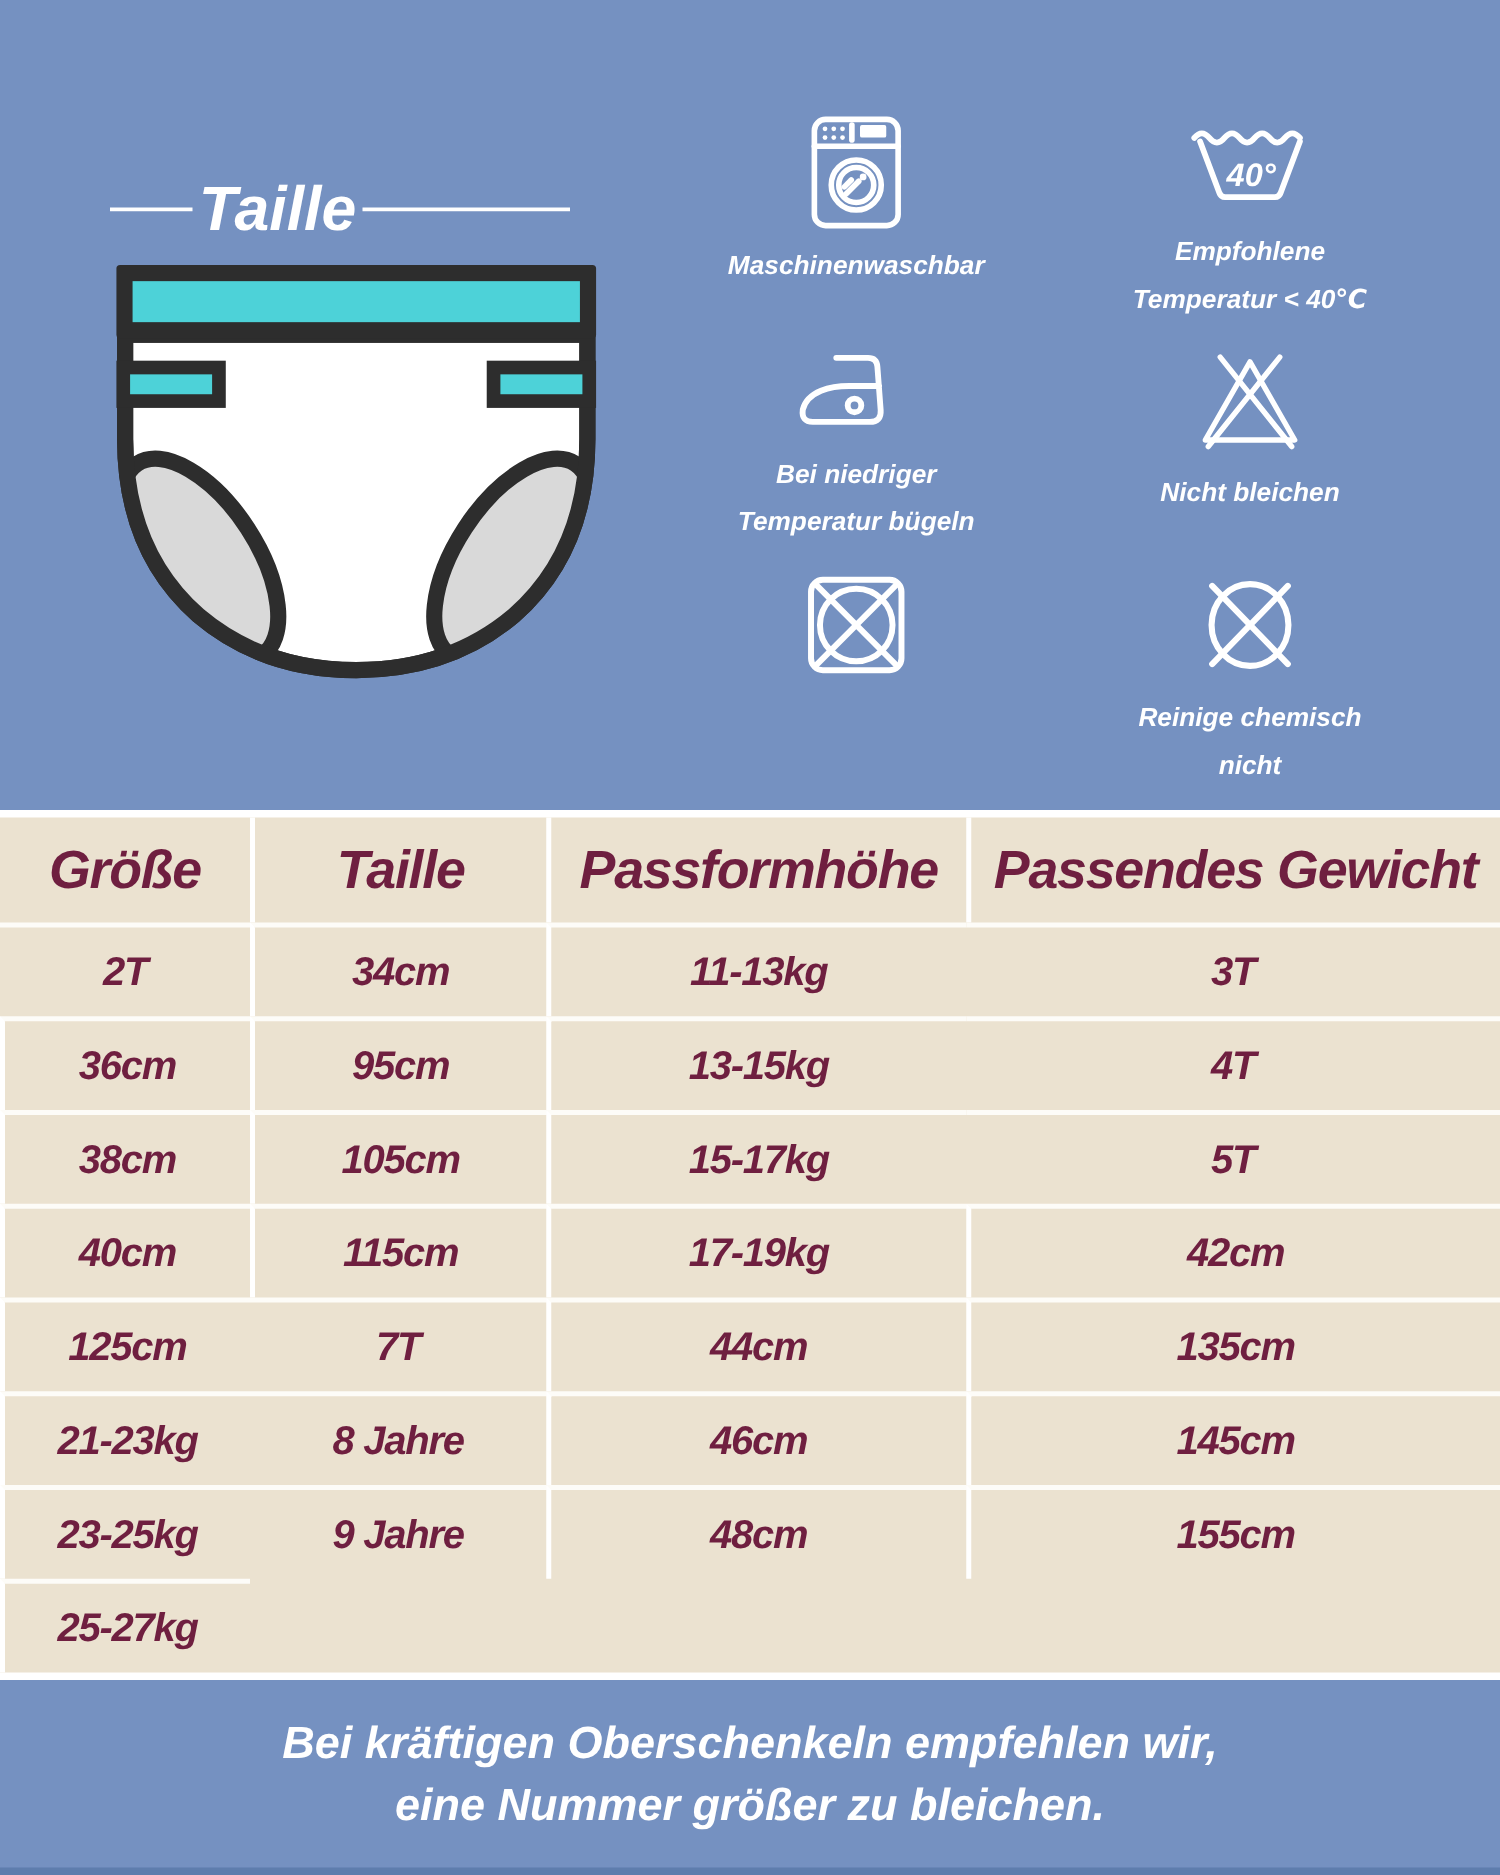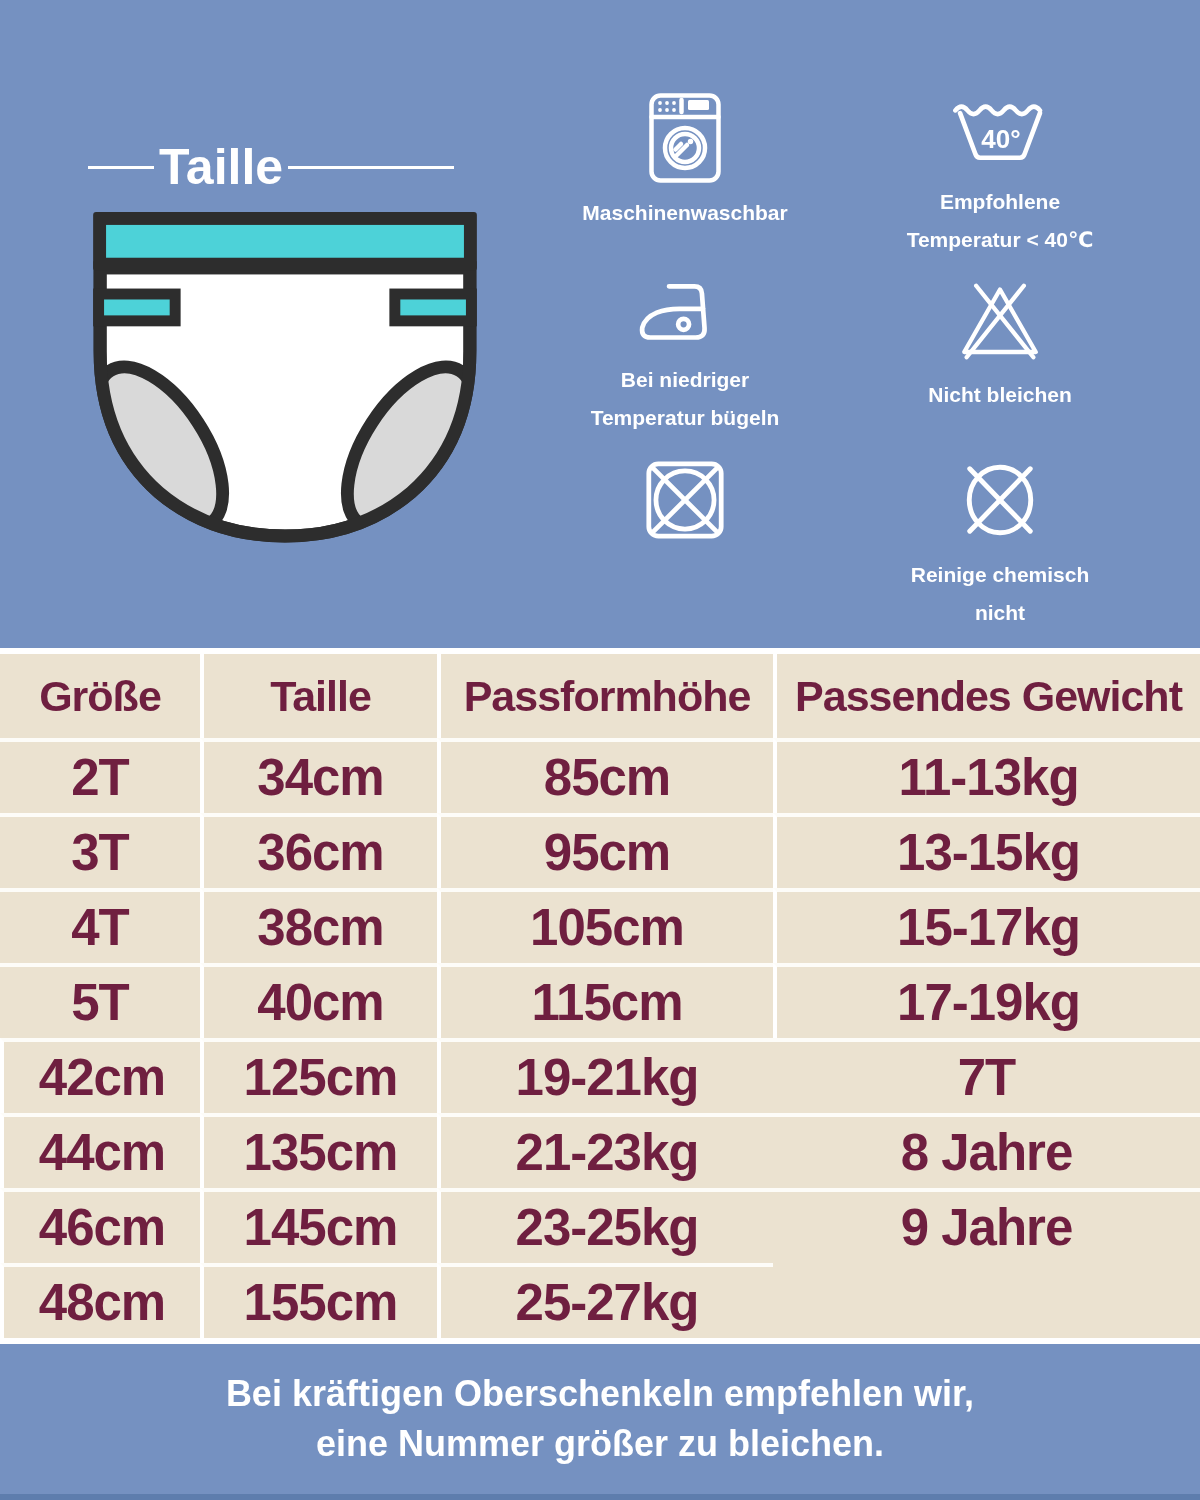--- a/index.html
+++ b/index.html
@@ -11,20 +11,21 @@
     --ink:#2d2d2d;
   }
   *{margin:0;padding:0;box-sizing:border-box;}
   html,body{background:#ffffff;}
   .page{
     position:relative;
     width:1200px;height:1500px;
     overflow:hidden;
     font-family:"Liberation Sans","DejaVu Sans",sans-serif;
     background:#ffffff;
+    font-style:italic;
   }
   
   .hero{
     position:absolute;left:0;top:0;width:1200px;height:648px;
     background:var(--blue);
   }
   .taille-row{
     position:absolute;left:88px;top:142px;
     display:flex;align-items:center;
   }
@@ -51,21 +52,21 @@
     background:#ffffff;padding:6px 0;
   }
   .size-table{
     display:grid;width:1200px;height:684px;
     grid-template-columns:200px 237px 336px 427px;
     grid-template-rows:84px repeat(8,75px);
     background:var(--beige);
   }
   .cell{
     display:flex;align-items:center;justify-content:center;
-    color:var(--maroon);font-weight:bold;font-size:51px;
+    color:var(--maroon);font-weight:bold;font-size:32px;
     letter-spacing:-1px;white-space:nowrap;
   }
   .cell.hdr{font-size:43px;}
   .cell.bl{border-left:4px solid #ffffff;}
   .cell.bt{border-top:4px solid #fdfcf8;}
   
   .footer{
     position:absolute;left:0;top:1344px;width:1200px;height:156px;
     background:var(--blue);
     border-bottom:6px solid var(--blue-dark);
@@ -196,41 +197,39 @@
   <section class="table-section">
     <div class="size-table">
 
       <div class="cell hdr">Größe</div>
       <div class="cell hdr bl">Taille</div>
       <div class="cell hdr bl">Passformhöhe</div>
       <div class="cell hdr bl">Passendes Gewicht</div>
 
       <div class="cell bt">2T</div>
       <div class="cell bt bl">34cm</div>
-      <div class="cell bt bl">85cm</div>
       <div class="cell bt bl">11-13kg</div>
 
       <div class="cell bt">3T</div>
       <div class="cell bt bl">36cm</div>
       <div class="cell bt bl">95cm</div>
       <div class="cell bt bl">13-15kg</div>
 
       <div class="cell bt">4T</div>
       <div class="cell bt bl">38cm</div>
       <div class="cell bt bl">105cm</div>
       <div class="cell bt bl">15-17kg</div>
 
       <div class="cell bt">5T</div>
       <div class="cell bt bl">40cm</div>
       <div class="cell bt bl">115cm</div>
       <div class="cell bt bl">17-19kg</div>
 
       <div class="cell bt bl">42cm</div>
       <div class="cell bt bl">125cm</div>
-      <div class="cell bt bl">19-21kg</div>
 
       <div class="cell bt">7T</div>
       <div class="cell bt bl">44cm</div>
       <div class="cell bt bl">135cm</div>
       <div class="cell bt bl">21-23kg</div>
 
       <div class="cell bt">8 Jahre</div>
       <div class="cell bt bl">46cm</div>
       <div class="cell bt bl">145cm</div>
       <div class="cell bt bl">23-25kg</div>

